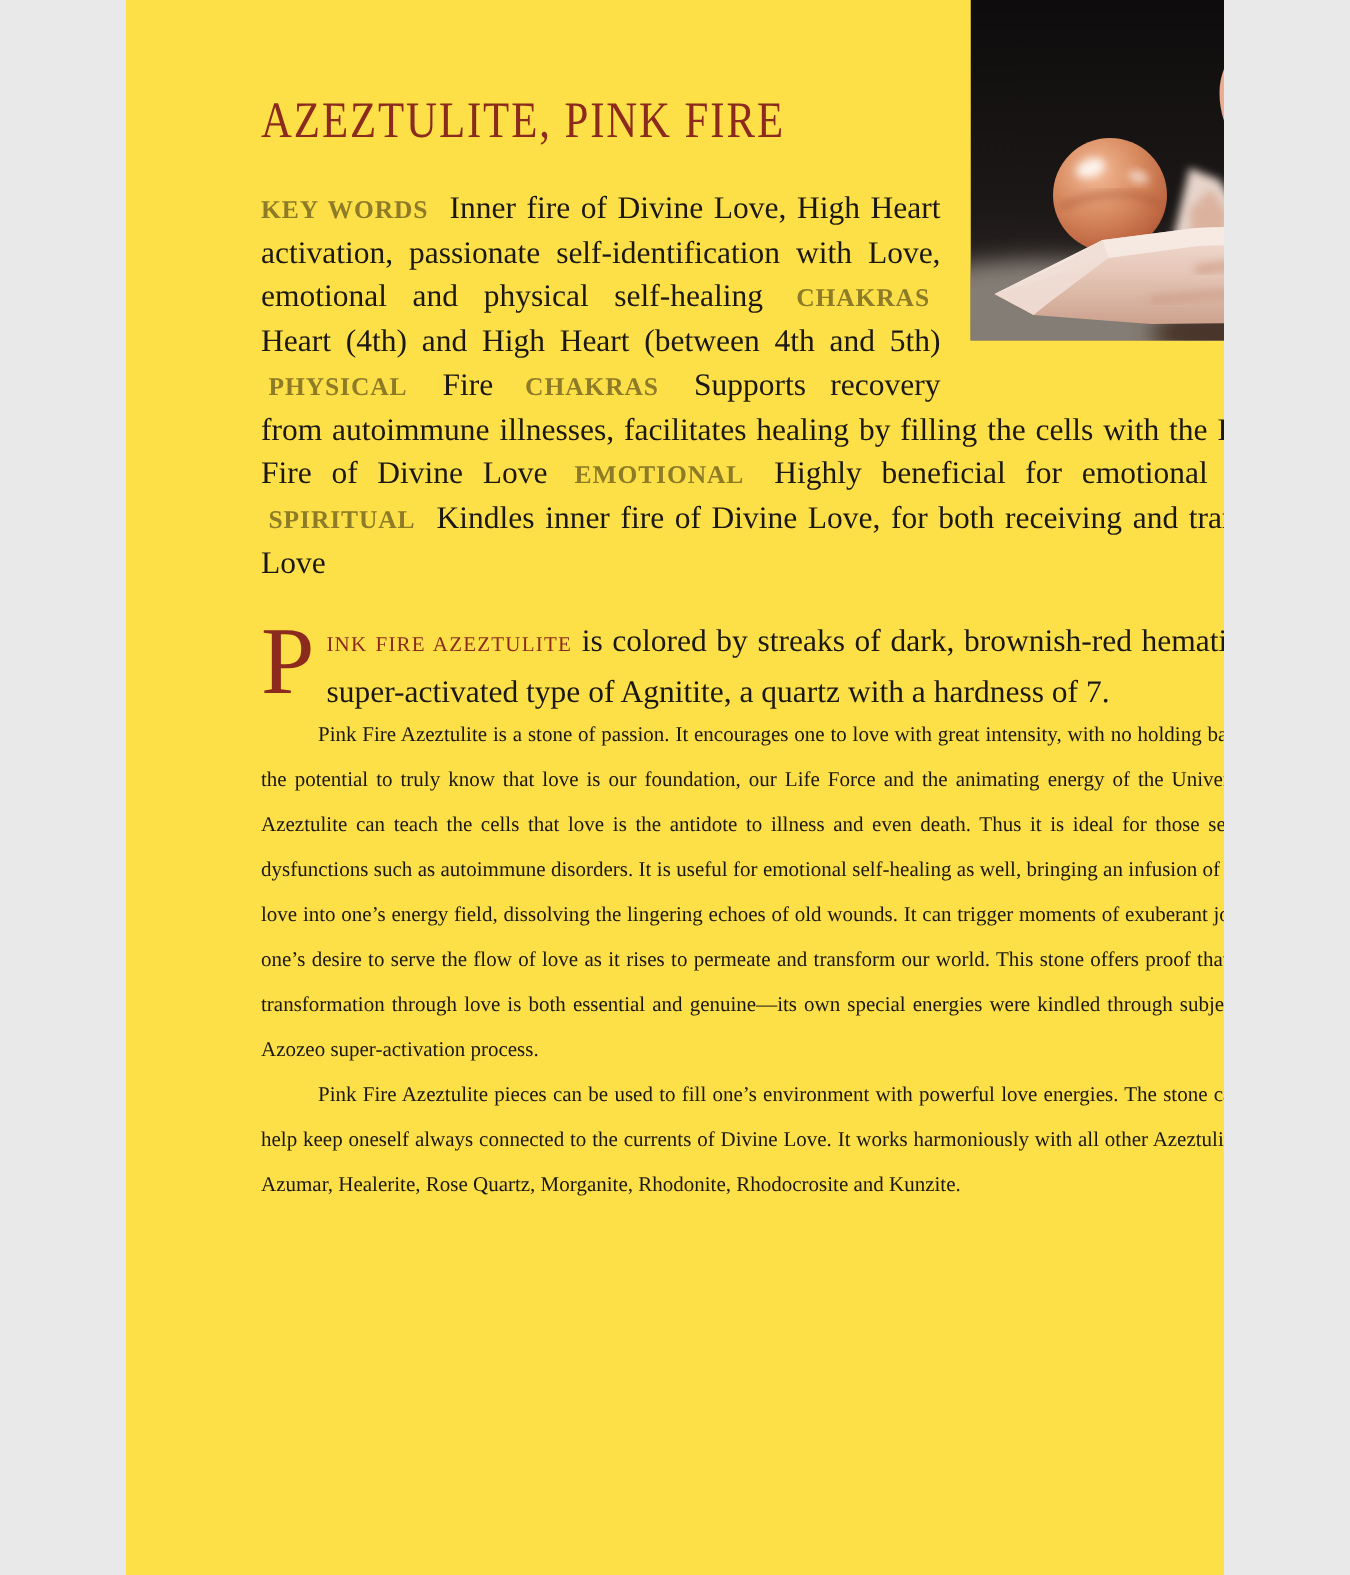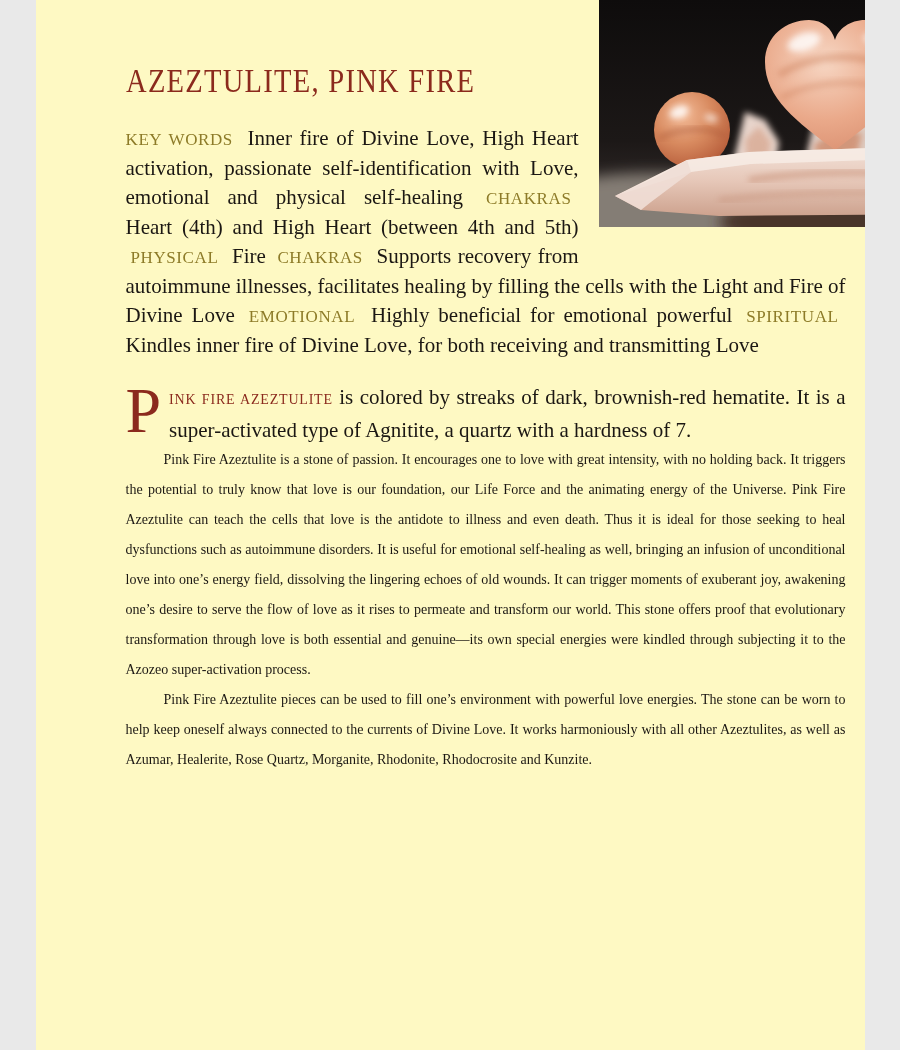--- a/index.html
+++ b/index.html
@@ -1,35 +1,35 @@
 <!DOCTYPE html>
 <html lang="en"><head>
 <meta charset="utf-8">
 <style>
   html,body{margin:0;padding:0;background:#e9e9e9;}
   .page{
-    width:829px;height:1050px;background:#fef9c3;position:relative;
+    width:732px;height:1050px;background:#fde047;position:relative;
     font-family:"Liberation Serif", serif;color:#1b1713;overflow:hidden;
     margin:0 auto;
   }
   .content{position:absolute;left:90px;top:0;width:810px;}
   .photo{
     float:right;width:337px;height:227px;margin:0 0 16px 20px;display:block;
   }
   .title{
     margin:62px 0 0 0;width:440px;
     font-size:34px;font-weight:normal;color:#8b2a1d;
     letter-spacing:1.5px;white-space:nowrap;
     transform:scale(0.84,1);transform-origin:left top;
   }
   .attrs{
     margin:24px 90px 0 0;font-size:21px;line-height:29px;text-align:justify;
   }
   .lbl{
-    font-weight:normal;color:#8d7b28;font-size:17px;letter-spacing:0.6px;
+    font-weight:bold;color:#8d7b28;font-size:17px;letter-spacing:0.6px;
     margin:0 7px 0 5px;
   }
   .lbl.first{margin-left:0;}
   .lead{
     margin:22px 90px 0 0;font-size:21px;line-height:30px;text-align:justify;
   }
   .dropcap{
     float:left;font-size:64px;line-height:52px;color:#8b2a1d;
     margin:3px 8px 0 0;font-weight:normal;
   }

